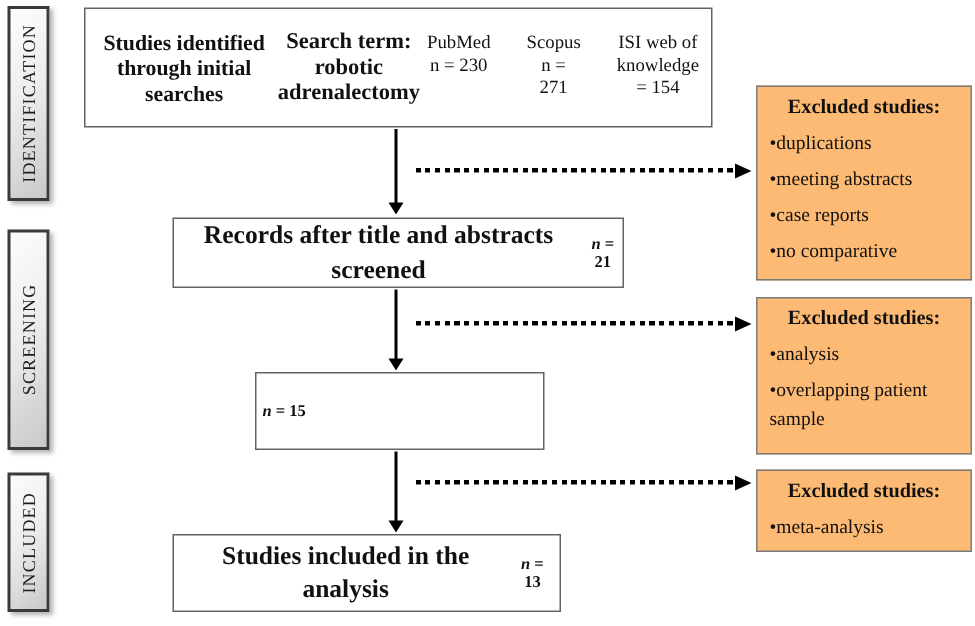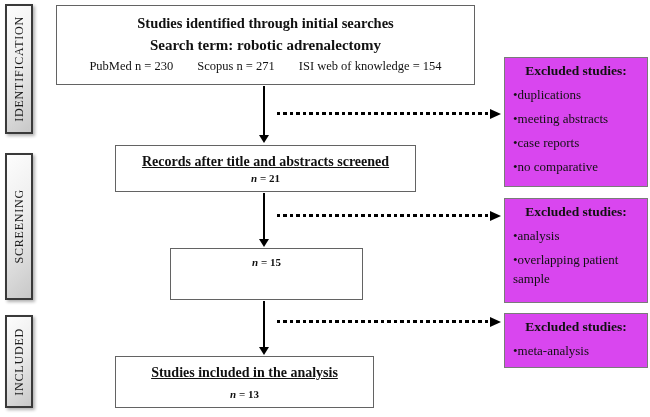--- a/index.html
+++ b/index.html
@@ -37,43 +37,42 @@
   #phase-identification { top: 4px;   height: 130px; }
   #phase-screening      { top: 153px; height: 147px; }
   #phase-included       { top: 315px; height: 93px;  }
 
   
   .flowbox {
     position: absolute;
     background: #ffffff;
     border: 1px solid #636363;
     display: flex;
-    flex-direction: column;
     align-items: center;
     justify-content: center;
     text-align: center;
   }
   #box-search { left: 56px; top: 5px; width: 419px; height: 80px; padding: 6px 8px; justify-content: space-between; }
   #box-search .title    { font-weight: bold; font-size: 14.5px; margin-top: 3px; }
   #box-search .subtitle { font-weight: bold; font-size: 15px; }
   #box-search .sources  { display: flex; gap: 24px; font-size: 12.5px; margin-bottom: 4px; }
 
   #box-screened { left: 115px; top: 145px; width: 301px; height: 47px; }
   #box-fulltext { left: 170px; top: 248px; width: 193px; height: 52px; justify-content: space-between; padding: 7px 4px; }
   #box-included { left: 115px; top: 356px; width: 259px; height: 52px; justify-content: space-between; padding: 7px 4px; }
-  .flowbox .btitle { font-weight: bold; font-size: 14px; line-height: 1.3; text-decoration: underline; }
+  .flowbox .btitle { font-weight: bold; font-size: 17px; line-height: 1.3; }
   .nline { font-weight: bold; font-size: 11px; }
   .nline .nvar { font-style: italic; }
 
   
   .exclbox {
     position: absolute;
     left: 504px;
     width: 144px;
-    background: #d946ef;
+    background: #fdba74;
     border: 1px solid #7a7a7a;
     padding: 5px 8px 4px 8px;
   }
   .exclbox .eheading { font-weight: bold; font-size: 13.5px; text-align: center; margin-bottom: 2px; }
   .exclbox ul { list-style: none; }
   .exclbox li { font-size: 13px; line-height: 1.45; padding-top: 5px; }
   .exclbox li::before { content: "\2022 "; }
   #excl-1 { top: 57px;  height: 130px; }
   #excl-2 { top: 198px; height: 105px; }
   #excl-3 { top: 313px; height: 55px;  }

